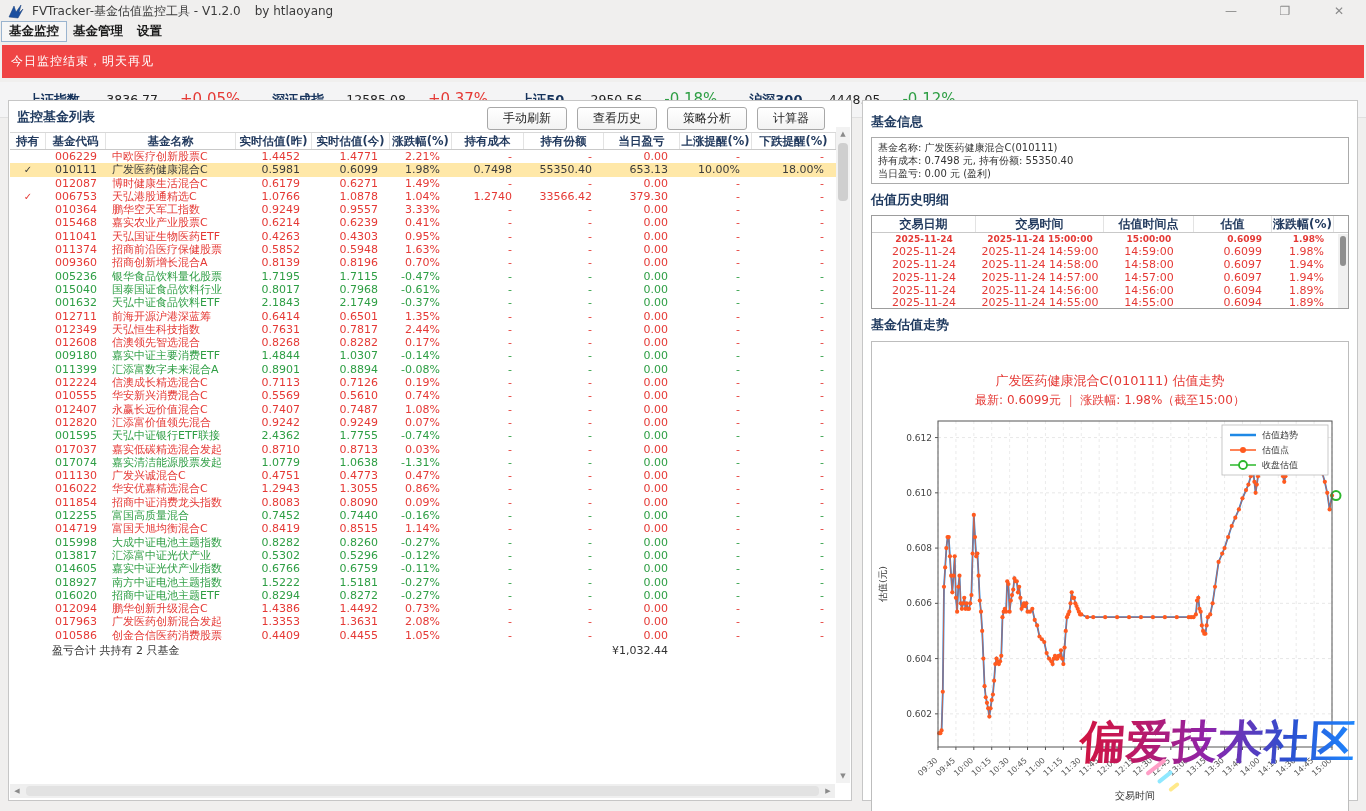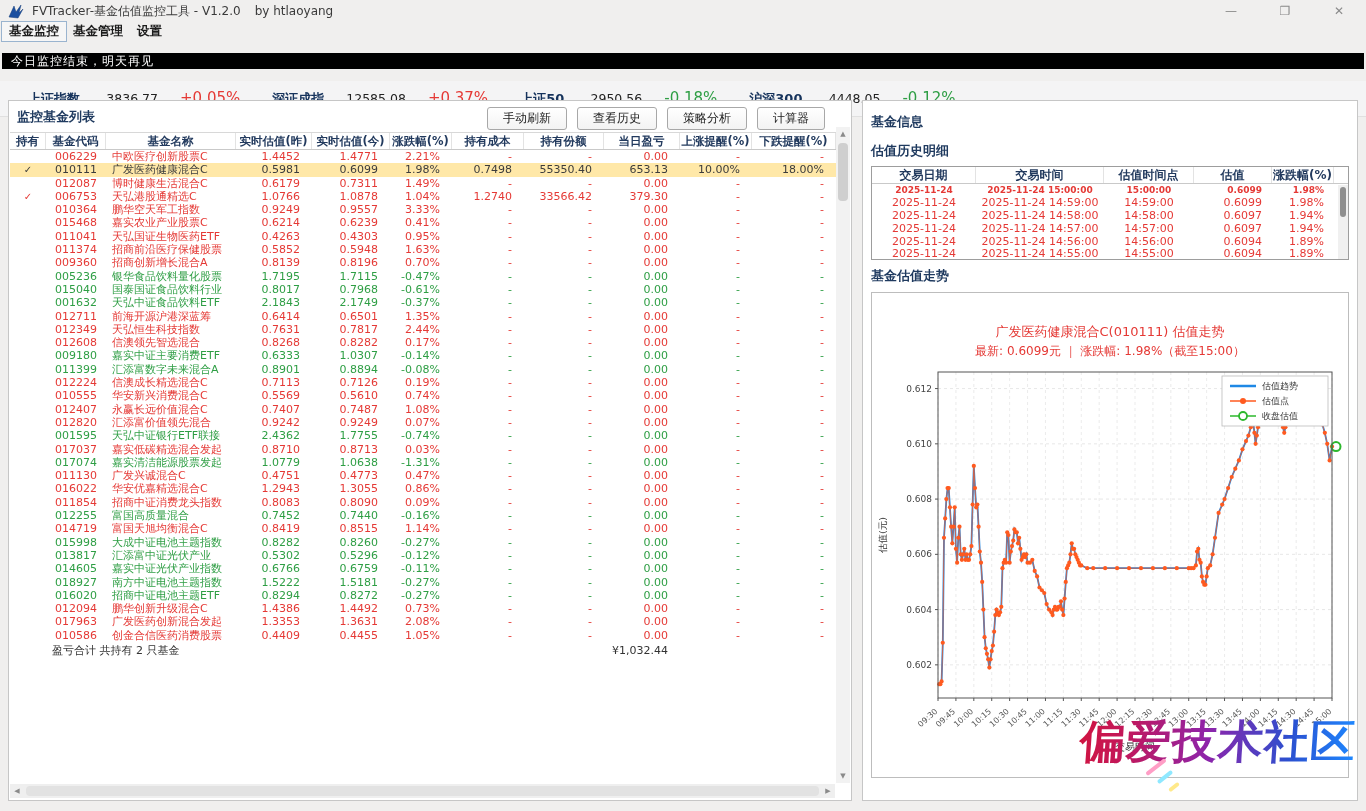--- a/index.html
+++ b/index.html
@@ -14,21 +14,21 @@
   .app-byline { font-size:12px; color:#3a3a3a; margin-left:14px; }
   .win-controls { margin-left:auto; display:flex; gap:36px; padding-right:10px; }
   .win-btn { font-size:12px; color:#8a8a8a; width:18px; text-align:center; cursor:default; }
 
   
   .menubar { height:19px; display:flex; align-items:center; background:#f0efee; padding-left:2px; }
   .menu-item { font-size:12.5px; font-weight:600; color:#1c1c1c; padding:1px 7px; }
   .menu-item.focused { outline:1px solid #9ab4cf; background:#f6f6f6; }
 
   
-  .notice { height:16px; margin:12px 2px; background:#000000; color:#fff; font-size:12px;
+  .notice { height:33px; margin:4px 2px; background:#ef4444; color:#fff; font-size:12px;
     display:flex; align-items:center; padding-left:9px; letter-spacing:1px; }
 
   
   .ticker { height:36px; display:flex; align-items:center; background:#f4f4f5;
     border-bottom:1px solid #e0e0e0; padding-left:28px; }
   .tk-group { display:flex; align-items:baseline; margin-right:32px; }
   .tk-name { font-size:13px; font-weight:700; color:#16335c; margin-right:22px; }
   .tk-val  { font-size:12.5px; color:#222; margin-right:22px; min-width:56px; text-align:right; }
   .tk-chg  { font-size:15px; min-width:48px; }
   .u { color:#e53935; } .d { color:#2e9e44; }
@@ -214,21 +214,21 @@
               <div class="cell-r" style="color: rgb(229, 57, 53);">55350.40</div>
               <div class="cell-r" style="color: rgb(229, 57, 53);">653.13</div>
               <div class="cell-r" style="color: rgb(229, 57, 53);">10.00%</div>
               <div class="cell-r" style="color: rgb(229, 57, 53);">18.00%</div>
             </div>
             <div class="cols frow">
               <div class="cell-c" style="color: rgb(229, 57, 53); font-size: 10px;"></div>
               <div class="cell-c" style="color: rgb(229, 57, 53);">012087</div>
               <div class="cell-l" style="color: rgb(229, 57, 53);">博时健康生活混合C</div>
               <div class="cell-r" style="color: rgb(229, 57, 53);">0.6179</div>
-              <div class="cell-r" style="color: rgb(229, 57, 53);">0.7311</div>
+              <div class="cell-r" style="color: rgb(229, 57, 53);">0.6271</div>
               <div class="cell-r" style="color: rgb(229, 57, 53);">1.49%</div>
               <div class="cell-r" style="color: rgb(229, 57, 53);">-</div>
               <div class="cell-r" style="color: rgb(229, 57, 53);">-</div>
               <div class="cell-r" style="color: rgb(229, 57, 53);">0.00</div>
               <div class="cell-r" style="color: rgb(229, 57, 53);">-</div>
               <div class="cell-r" style="color: rgb(229, 57, 53);">-</div>
             </div>
             <div class="cols frow">
               <div class="cell-c" style="color: rgb(229, 57, 53); font-size: 10px;">✓</div>
               <div class="cell-c" style="color: rgb(229, 57, 53);">006753</div>
@@ -382,21 +382,21 @@
               <div class="cell-r" style="color: rgb(229, 57, 53);">-</div>
               <div class="cell-r" style="color: rgb(229, 57, 53);">-</div>
               <div class="cell-r" style="color: rgb(229, 57, 53);">0.00</div>
               <div class="cell-r" style="color: rgb(229, 57, 53);">-</div>
               <div class="cell-r" style="color: rgb(229, 57, 53);">-</div>
             </div>
             <div class="cols frow">
               <div class="cell-c" style="color: rgb(46, 158, 68); font-size: 10px;"></div>
               <div class="cell-c" style="color: rgb(46, 158, 68);">009180</div>
               <div class="cell-l" style="color: rgb(46, 158, 68);">嘉实中证主要消费ETF</div>
-              <div class="cell-r" style="color: rgb(46, 158, 68);">0.6333</div>
+              <div class="cell-r" style="color: rgb(46, 158, 68);">1.4844</div>
               <div class="cell-r" style="color: rgb(46, 158, 68);">1.0307</div>
               <div class="cell-r" style="color: rgb(46, 158, 68);">-0.14%</div>
               <div class="cell-r" style="color: rgb(46, 158, 68);">-</div>
               <div class="cell-r" style="color: rgb(46, 158, 68);">-</div>
               <div class="cell-r" style="color: rgb(46, 158, 68);">0.00</div>
               <div class="cell-r" style="color: rgb(46, 158, 68);">-</div>
               <div class="cell-r" style="color: rgb(46, 158, 68);">-</div>
             </div>
             <div class="cols frow">
               <div class="cell-c" style="color: rgb(46, 158, 68); font-size: 10px;"></div>
@@ -689,20 +689,25 @@
       </div>
       <div class="hscroll">
         <div class="arr lf">◀</div>
         <div class="thumb"></div>
         <div class="arr rt">▶</div>
       </div>
     </div>
 
     <div class="right-panel">
       <div class="panel-title" style="padding-left:0;">基金信息</div>
+      <div class="info-box" id="infobox">
+          <div class="info-line">基金名称: 广发医药健康混合C(010111)</div>
+          <div class="info-line">持有成本: 0.7498 元, 持有份额: 55350.40</div>
+          <div class="info-line">当日盈亏: 0.00 元 (盈利)</div>
+        </div>
 
       <div class="panel-title" style="padding-left:0;">估值历史明细</div>
       <div class="htable">
         <div class="hcols hhead" id="hhead">
             <div>交易日期</div>
             <div>交易时间</div>
             <div>估值时间点</div>
             <div>估值</div>
             <div>涨跌幅(%)</div>
           </div>

